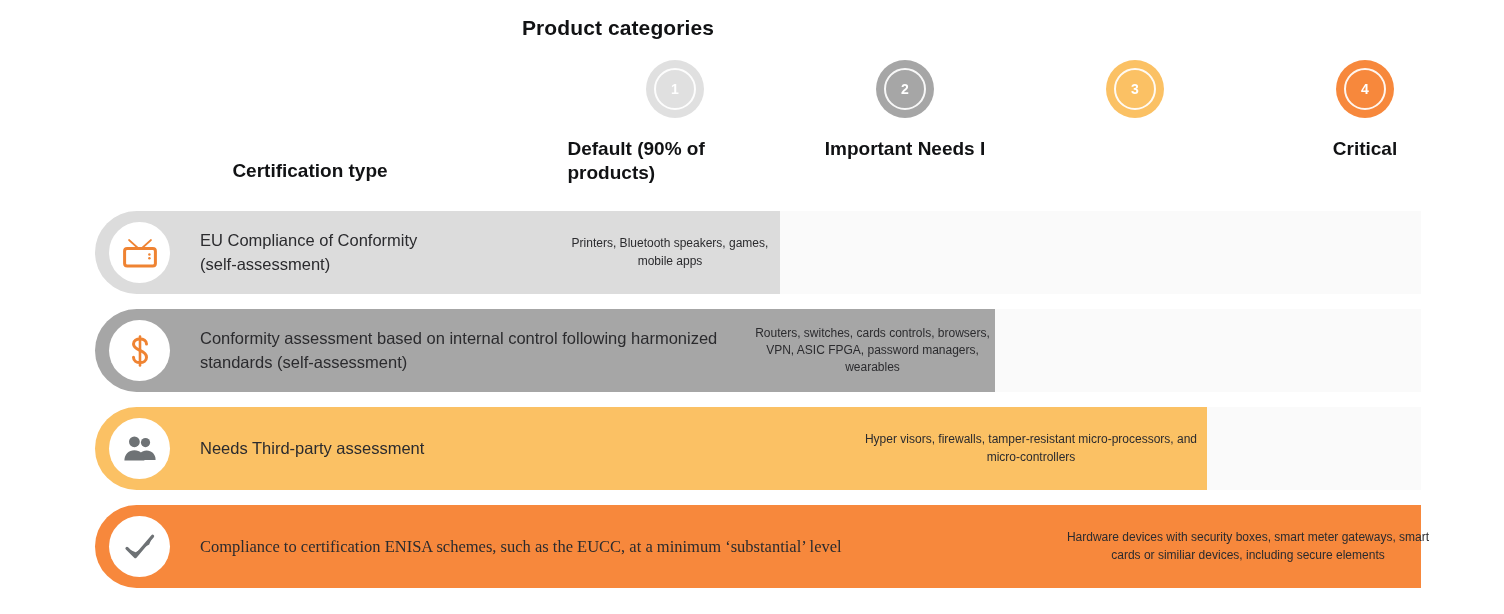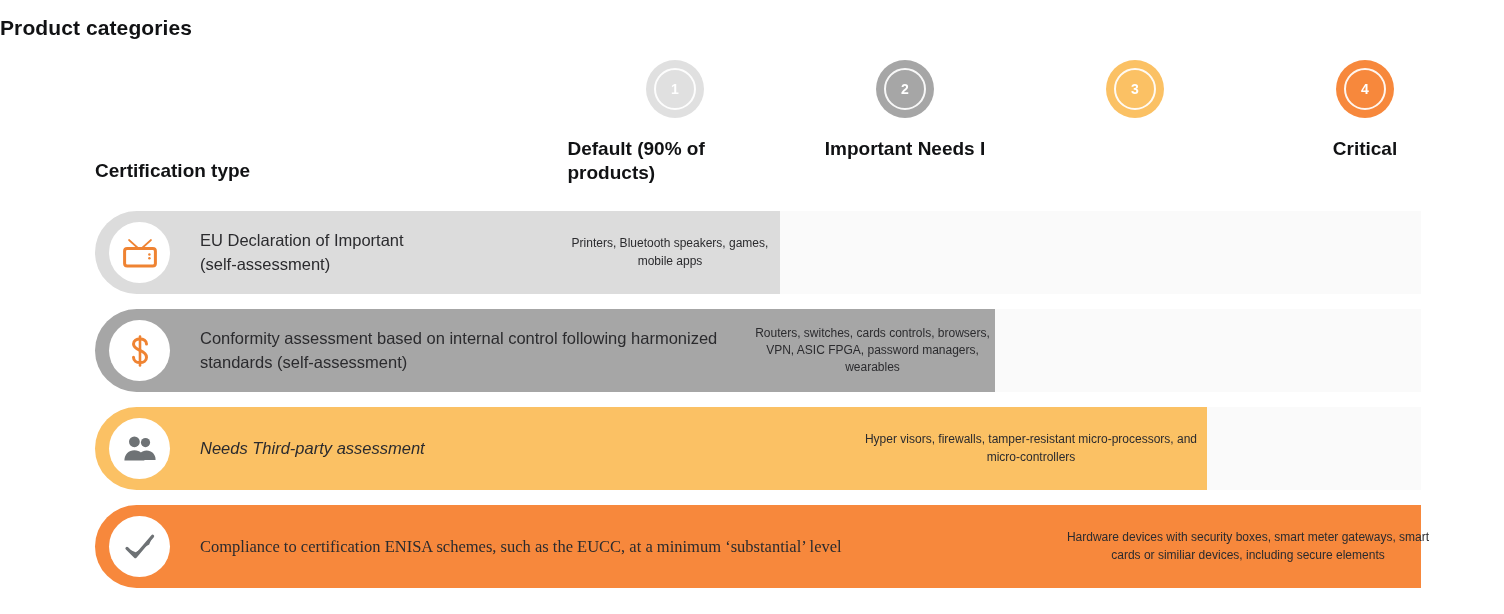--- a/index.html
+++ b/index.html
@@ -15,20 +15,21 @@
     color: #1d1d1f;
     overflow: hidden;
   }
 
   
   #chart-title {
     position: absolute;
     left: 0;
     top: 16px;
     width: 1236px;
+    text-align: center;
     font-size: 21px;
     font-weight: bold;
     letter-spacing: 0.1px;
     color: #111214;
   }
 
   
   #column-headers {
     position: absolute;
     left: 560px;
@@ -75,21 +76,21 @@
     color: #111214;
     max-width: 215px;
   }
 
   
   #certification-type-heading {
     position: absolute;
     left: 95px;
     top: 160px;
     width: 430px;
-    text-align: left;
+    text-align: center;
     font-size: 19px;
     font-weight: bold;
     color: #111214;
   }
 
   
   .row {
     position: absolute;
     left: 95px;
     height: 83px;
@@ -158,21 +159,21 @@
   #row-3 .row-fill { width: 1112px; background: #fbc164; }
   #row-4 .row-fill { width: 1326px; background: #f7883c; border-radius: 41.5px 0 0 41.5px; }
 
   #row-1 .row-example { left: 465px; width: 220px; }
   #row-2 .row-example { left: 655px; width: 245px; }
   #row-3 .row-example { left: 760px; width: 352px; }
   #row-4 .row-example { left: 960px; width: 386px; }
 
   #row-1 .row-title { width: 360px; }
   #row-2 .row-title { width: 560px; }
-  #row-3 .row-title { width: 560px; font-style: italic; }
+  #row-3 .row-title { width: 560px; }
   #row-4 .row-title { width: 830px; font-family: Liberation Serif, serif; }
 
   .icon-svg { display: block; }
 </style>
 </head>
 <body>
 
 <div id="chart-title">Product categories</div>
 
 <div id="column-headers">
@@ -213,21 +214,21 @@
   <div class="row-fill"></div>
   <div class="row-icon-wrap">
     <svg class="icon-svg" width="34" height="30" viewBox="0 0 34 30" aria-hidden="true">
       <path d="M6 2 L16 11 M28 2 L18 11" stroke="#ef8332" stroke-width="1.7" fill="none" stroke-linecap="round"></path>
       <rect x="1.6" y="10.5" width="30.8" height="17.5" rx="2.6" ry="2.6" fill="none" stroke="#ef8332" stroke-width="3"></rect>
       <rect x="23.8" y="14" width="5.2" height="10.6" rx="1" ry="1" fill="#ffffff"></rect>
       <circle cx="26.4" cy="16.4" r="1.25" fill="#ef8332"></circle>
       <circle cx="26.4" cy="20.3" r="1.25" fill="#ef8332"></circle>
     </svg>
   </div>
-  <div class="row-title">EU Declaration of Important
+  <div class="row-title">EU Compliance of Conformity
 (self-assessment)</div>
   <div class="row-example">Printers, Bluetooth speakers, games, mobile apps</div>
 </div>
 
 <div class="row" id="row-2">
   <div class="row-track"></div>
   <div class="row-fill"></div>
   <div class="row-icon-wrap">
     <svg class="icon-svg" width="26" height="34" viewBox="0 0 26 34" aria-hidden="true">
       <path d="M13 2.5 L13 31.5" stroke="#ef8332" stroke-width="2.6" stroke-linecap="round"></path>

